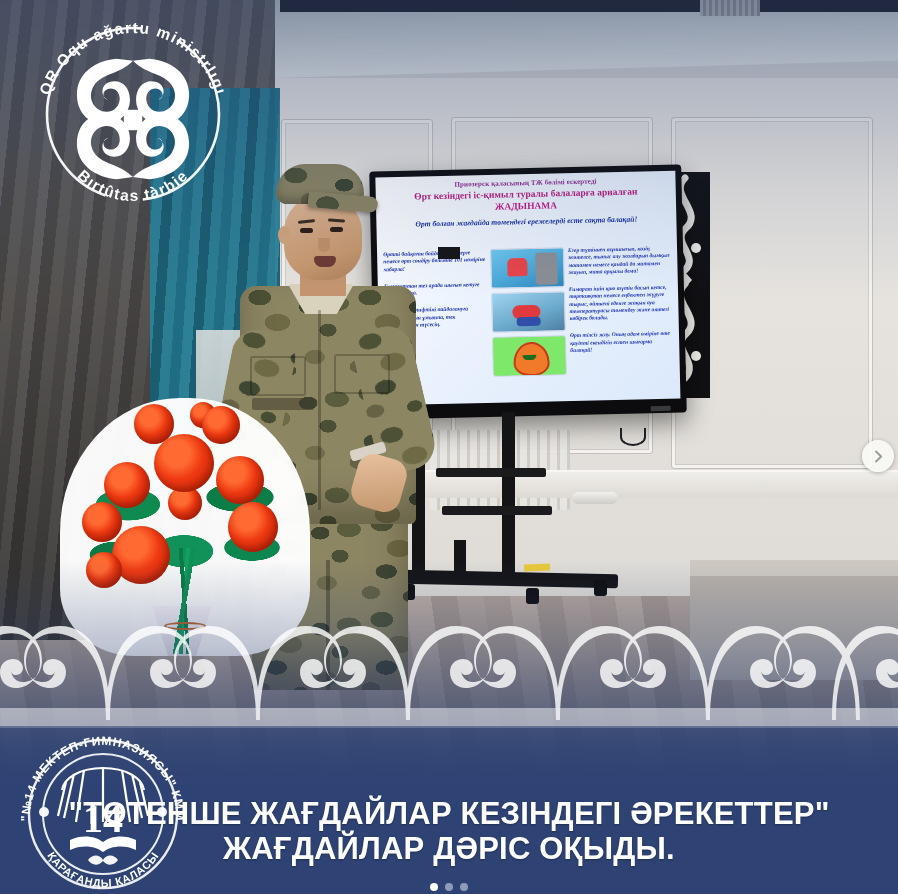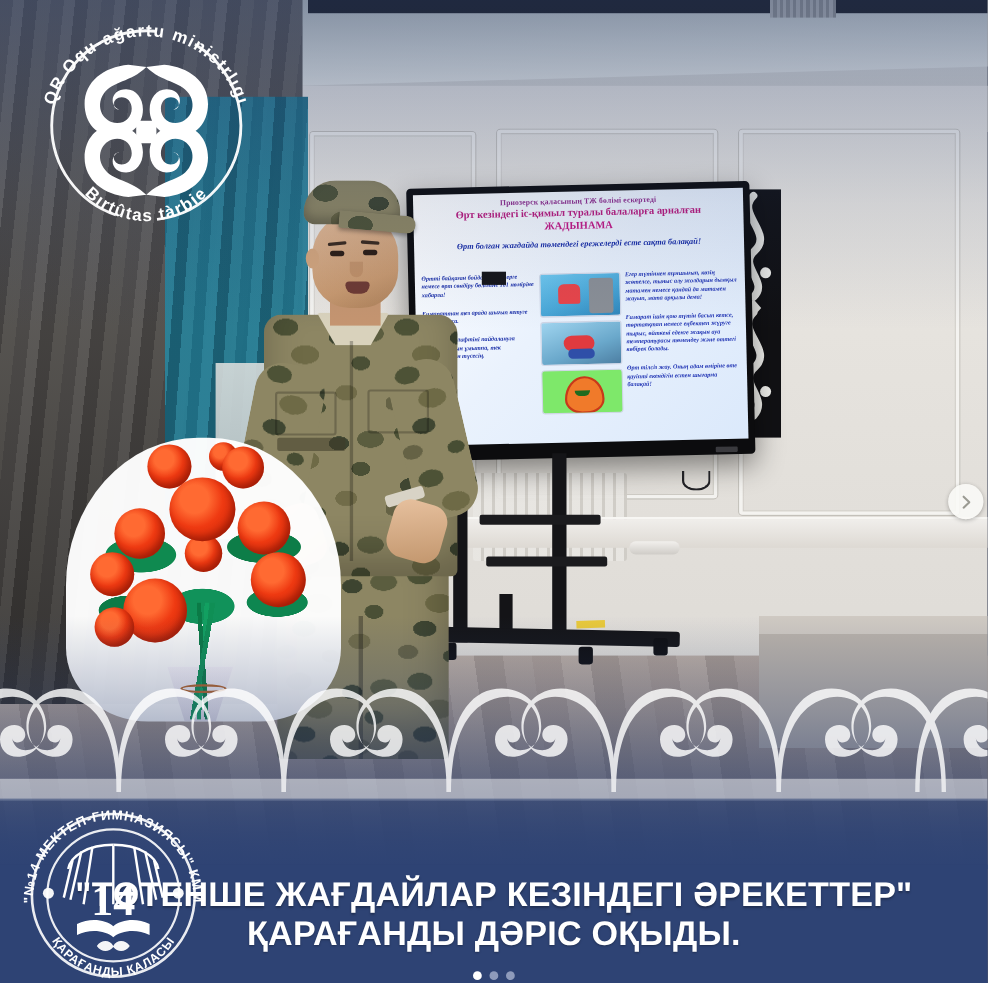--- a/index.html
+++ b/index.html
@@ -604,21 +604,21 @@
       <use href="#scrollunit" x="836" y="0"></use>
     </g>
     <rect x="0" y="108" width="898" height="20" fill="#ffffff" opacity="0.55"></rect>
   </svg>
 
   <div class="footer-fade"></div>
   <div class="footer"></div>
 
   <div class="caption">
     <span class="l1">"ТӨТЕНШЕ ЖАҒДАЙЛАР КЕЗІНДЕГІ ӘРЕКЕТТЕР"</span>
-    <span class="l2">ҚАРАҒАНДЫ ДӘРІС ОҚЫДЫ.</span>
+    <span class="l2">ЖАҒДАЙЛАР ДӘРІС ОҚЫДЫ.</span>
   </div>
 
   <svg class="logo-top" viewBox="0 0 210 200">
     <defs>
       <path id="arcTop" d="M18,112 A87,87 0 0 1 192,112" fill="none"></path>
       <path id="arcBot" d="M28,116 A77,77 0 0 0 182,116" fill="none"></path>
     </defs>
     <circle cx="105" cy="106" r="86" fill="none" stroke="#ffffff" stroke-width="2.6" stroke-dasharray="250 38" stroke-dashoffset="125" opacity=".95"></circle>
     <text font-family="'Liberation Sans',sans-serif" font-size="15.5" font-weight="bold" fill="#ffffff" letter-spacing="1.4">
       <textPath href="#arcTop" startOffset="50%" text-anchor="middle">QR Oqu-ağartu ministrlıgı</textPath>

